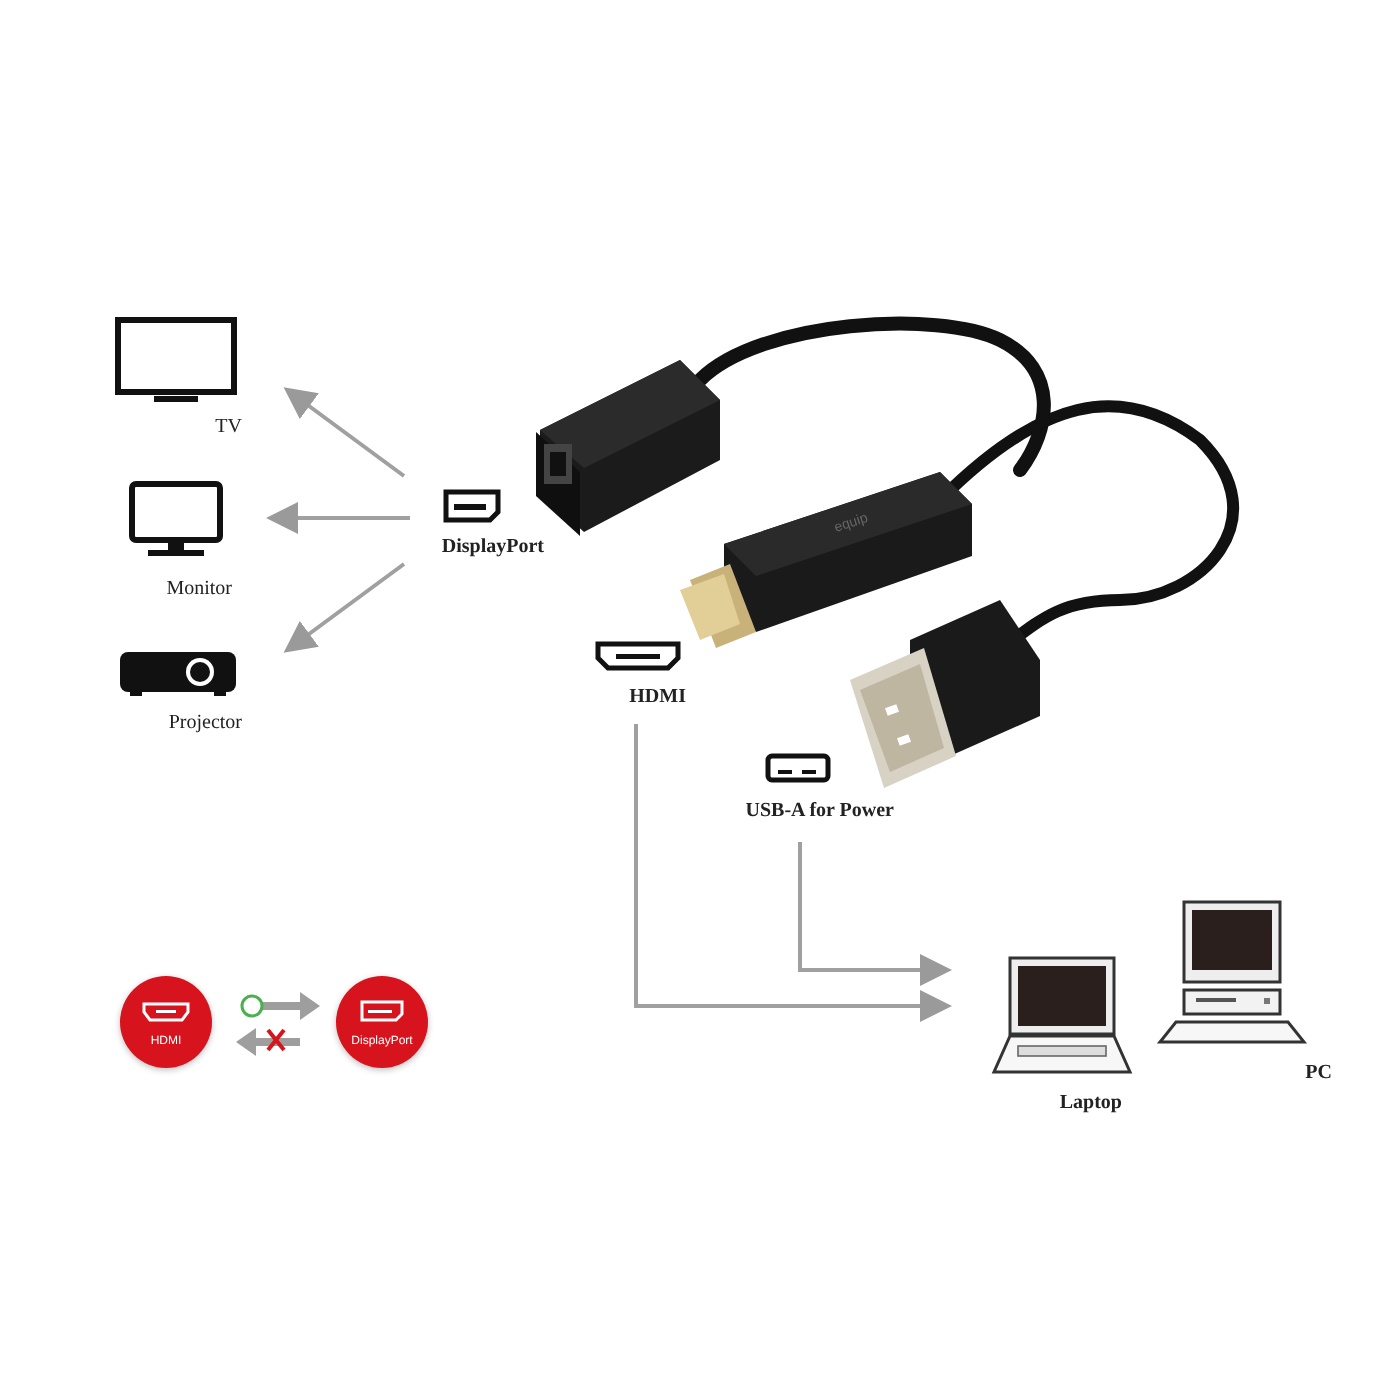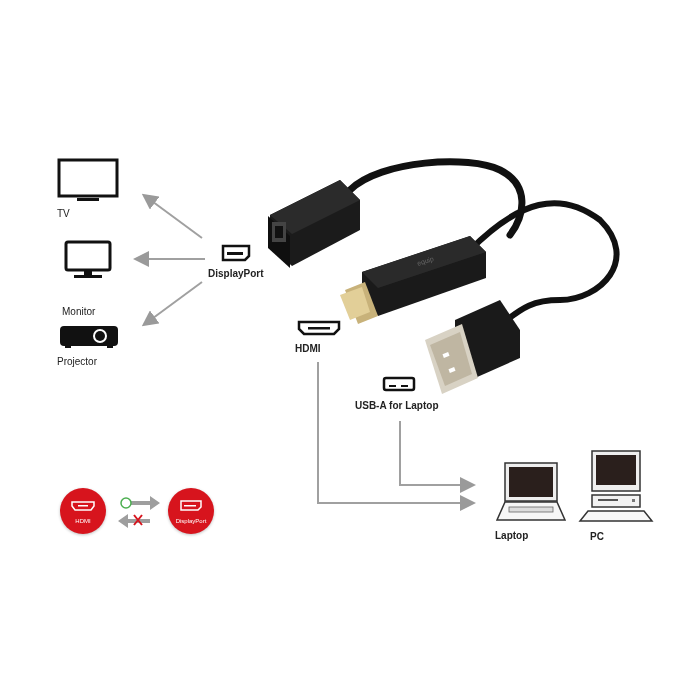--- a/index.html
+++ b/index.html
@@ -1,19 +1,19 @@
 <!DOCTYPE html>
 <html><head>
 <meta charset="utf-8">
 <style>
   html, body { margin: 0; padding: 0; background: #ffffff; }
   body { width: 700px; height: 700px; position: relative; overflow: hidden;
          font-family: "Liberation Sans", sans-serif; }
   .abs { position: absolute; }
-  .label { position: absolute; font-size: 10px; color: #222; text-align: left; white-space: nowrap; }
+  .label { position: absolute; font-size: 10px; color: #222; text-align: right; white-space: nowrap; font-family: Liberation Serif, serif; }
   .label.bold { font-weight: bold; font-size: 10px; }
   svg { position: absolute; overflow: visible; }
   .badge { position: absolute; width: 46px; height: 46px; border-radius: 50%; background: #d7141d;
            box-shadow: 0 1px 3px rgba(0,0,0,0.25); }
   .badge-text { position: absolute; left: 0; right: 0; top: 30px; text-align: center; color: #fff;
                 font-size: 6px; font-family: "Liberation Sans", sans-serif; }
 </style>
 </head>
 <body>
 
@@ -39,21 +39,21 @@
   </svg>
   <div class="label" style="left:0;width:64px;top:50px;">TV</div>
 </div>
 
 <div class="abs" style="left:62px;top:240px;width:54px;height:64px;">
   <svg width="54" height="40" style="left:0;top:0;">
     <rect x="4" y="2" width="44" height="28" rx="2" fill="#fff" stroke="#111" stroke-width="3"></rect>
     <rect x="22" y="30" width="8" height="5" fill="#111"></rect>
     <rect x="12" y="35" width="28" height="3" fill="#111"></rect>
   </svg>
-  <div class="label" style="left:0;width:54px;top:66px;">Monitor</div>
+  <div class="label" style="left:0;width:54px;top:49px;">Monitor</div>
 </div>
 
 <div class="abs" style="left:57px;top:323px;width:64px;height:50px;">
   <svg width="64" height="26" style="left:0;top:0;">
     <rect x="3" y="3" width="58" height="20" rx="4" fill="#111"></rect>
     <circle cx="43" cy="13" r="7" fill="#fff"></circle>
     <circle cx="43" cy="13" r="5" fill="#111"></circle>
     <rect x="8" y="22" width="6" height="3" fill="#111"></rect>
     <rect x="50" y="22" width="6" height="3" fill="#111"></rect>
   </svg>
@@ -75,21 +75,21 @@
   </svg>
   <div class="label bold" style="left:0;width:48px;top:23px;">HDMI</div>
 </div>
 
 <div class="abs" style="left:355px;top:376px;width:92px;height:40px;">
   <svg width="34" height="16" style="left:27px;top:0;">
     <rect x="2" y="2" width="30" height="12" rx="2" fill="#fff" stroke="#111" stroke-width="2.5"></rect>
     <rect x="7" y="9" width="7" height="2" fill="#111"></rect>
     <rect x="19" y="9" width="7" height="2" fill="#111"></rect>
   </svg>
-  <div class="label bold" style="left:0;width:92px;top:24px;">USB-A for Laptop</div>
+  <div class="label bold" style="left:0;width:92px;top:24px;">USB-A for Power</div>
 </div>
 
 <svg width="700" height="700" style="left:0;top:0;">
   <g fill="none" stroke="#111" stroke-linecap="round">
 
     <path d="M350,190 C380,160 470,155 500,170 C530,185 525,215 510,235" stroke-width="7"></path>
 
     <path d="M470,250 C520,200 560,190 600,220 C640,260 600,300 560,300 C530,300 520,310 500,325" stroke-width="6"></path>
   </g>
 
@@ -111,21 +111,21 @@
   <g>
     <path d="M455,320 L500,300 L520,330 L520,358 L475,378 L455,350 Z" fill="#1a1a1a"></path>
     <path d="M425,340 L462,324 L478,378 L442,394 Z" fill="#d8d2c4"></path>
     <path d="M430,345 L460,332 L472,374 L445,386 Z" fill="#bfb6a2"></path>
     <rect x="443" y="353" width="6" height="4" fill="#fff" transform="rotate(-20 446 355)"></rect>
     <rect x="449" y="368" width="6" height="4" fill="#fff" transform="rotate(-20 452 370)"></rect>
   </g>
   <text x="418" y="266" font-size="7" fill="#666" transform="rotate(-18 418 266)" font-family="Liberation Sans, sans-serif">equip</text>
 </svg>
 
-<div class="abs" style="left:495px;top:460px;width:72px;height:85px;">
+<div class="abs" style="left:495px;top:476px;width:72px;height:85px;">
   <svg width="72" height="62" style="left:0;top:0;">
     <rect x="10" y="3" width="52" height="38" fill="#eee" stroke="#333" stroke-width="1.5"></rect>
     <rect x="14" y="7" width="44" height="30" fill="#2a1f1c"></rect>
     <path d="M10,42 L62,42 L70,60 L2,60 Z" fill="#f7f7f7" stroke="#333" stroke-width="1.5"></path>
     <rect x="14" y="47" width="44" height="5" fill="#ddd" stroke="#666" stroke-width="0.8"></rect>
   </svg>
   <div class="label bold" style="left:0;width:66px;top:70px;">Laptop</div>
 </div>
 
 <div class="abs" style="left:578px;top:449px;width:76px;height:96px;">

